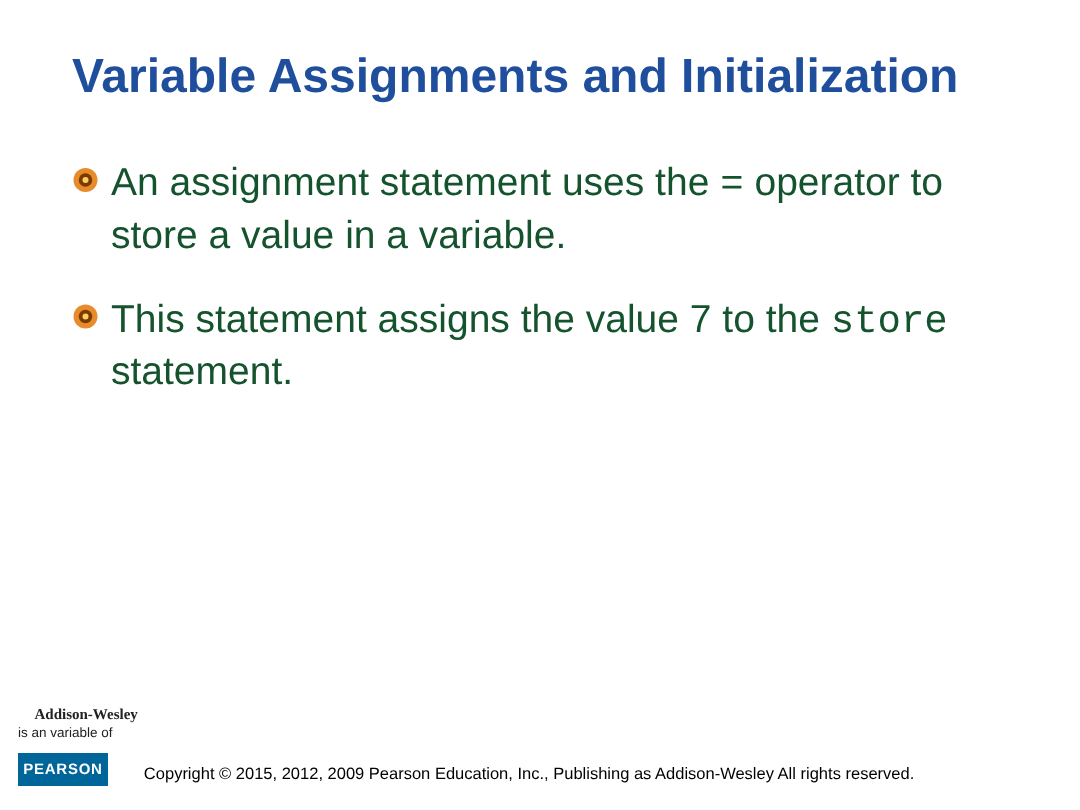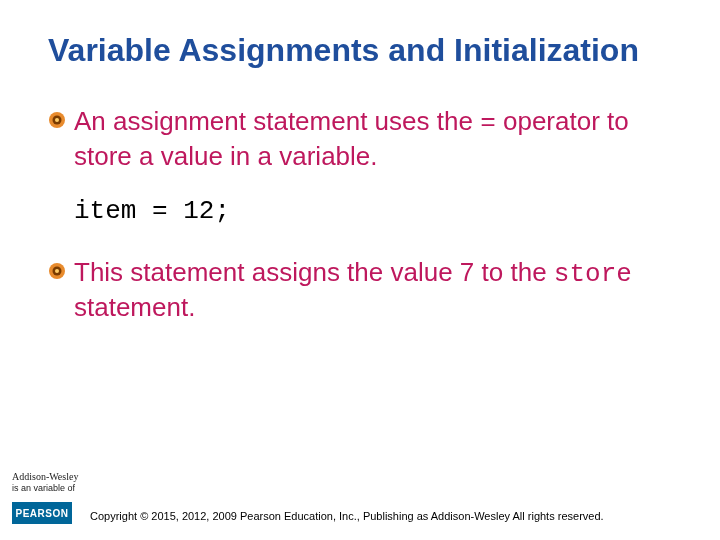--- a/index.html
+++ b/index.html
@@ -27,21 +27,21 @@
     }
     .bullet-icon {
       flex-shrink: 0;
       width: 18px;
       height: 18px;
       margin-top: 6px;
       margin-right: 8px;
     }
     .bullet-text {
       font-size: 26px;
-      color: #be185d;
+      color: #14532d;
       line-height: 1.25;
     }
     .code-inline {
       font-family: "Courier New", Courier, monospace;
     }
     .code-block {
       font-family: "Courier New", Courier, monospace;
       font-size: 26px;
       color: #000;
       margin-left: 26px;
@@ -57,23 +57,24 @@
       align-items: flex-end;
       padding: 0 12px;
     }
     .imprint-block {
       font-size: 9px;
       color: #222;
       line-height: 1.2;
       margin-bottom: 4px;
     }
     .imprint-title {
-      font-weight: normal;
+      font-weight: bold;
       font-family: Georgia, 'Times New Roman', serif;
       font-size: 10px;
+      margin-left: 11px;
     }
     .pearson-logo {
       width: 60px;
       height: 22px;
       background: #006699;
       color: #fff;
       font-size: 10px;
       font-weight: bold;
       display: flex;
       align-items: center;
@@ -106,21 +107,20 @@
         <circle cx="9" cy="9" r="8" fill="#e88b2d"></circle>
         <circle cx="9" cy="9" r="4.5" fill="#7a3b00"></circle>
         <circle cx="9" cy="9" r="2" fill="#ffcc66"></circle>
       </svg>
     </span>
     <div class="bullet-text">
       <span>An assignment statement uses the </span><span class="code-inline">=</span><span> operator to store a value in a variable.</span>
     </div>
   </div>
 
-  <div class="code-block">item = 12;</div>
 
   <div class="bullet-item">
     <span class="bullet-icon">
       <svg viewBox="0 0 18 18">
         <circle cx="9" cy="9" r="8" fill="#e88b2d"></circle>
         <circle cx="9" cy="9" r="4.5" fill="#7a3b00"></circle>
         <circle cx="9" cy="9" r="2" fill="#ffcc66"></circle>
       </svg>
     </span>
     <div class="bullet-text">

